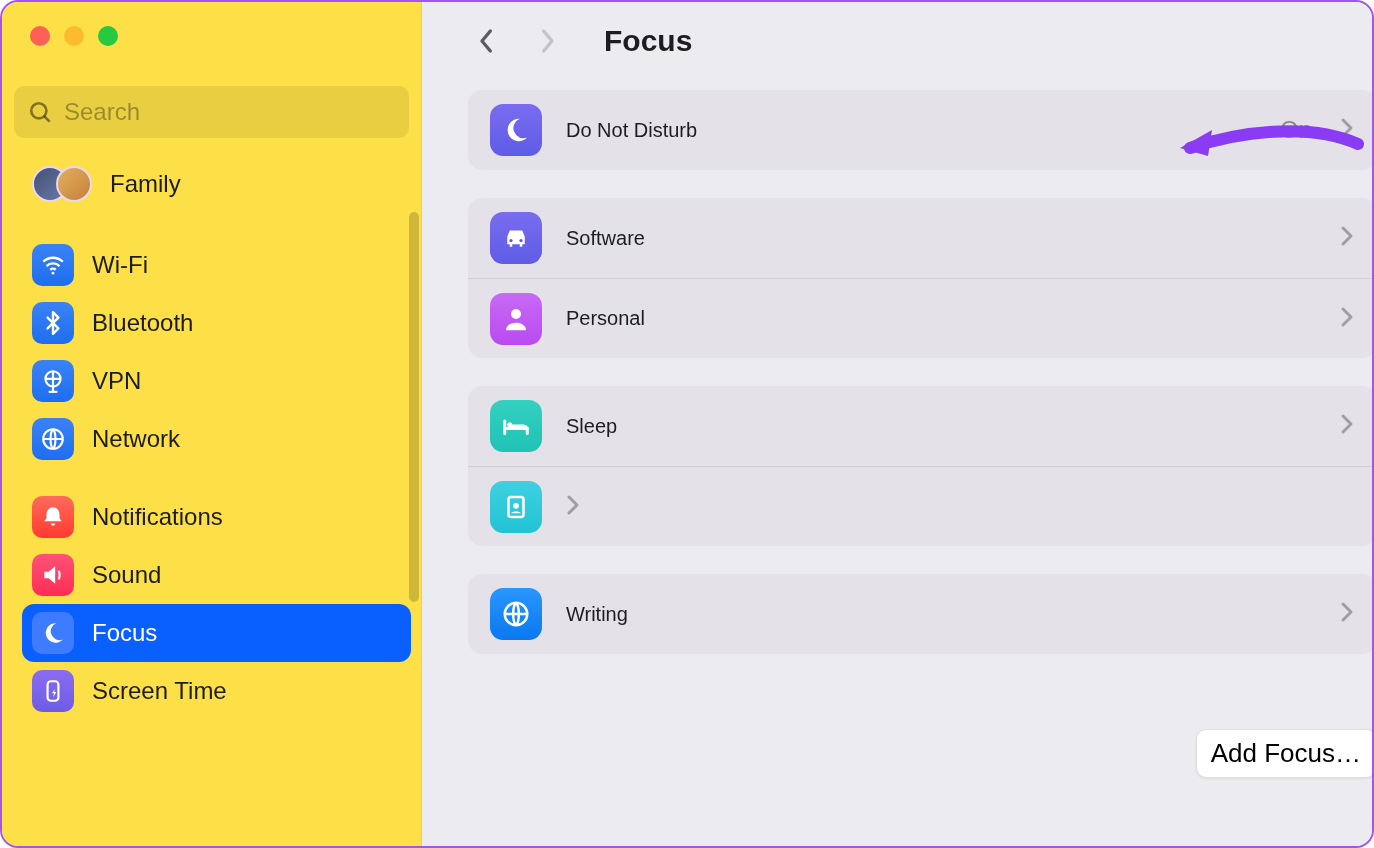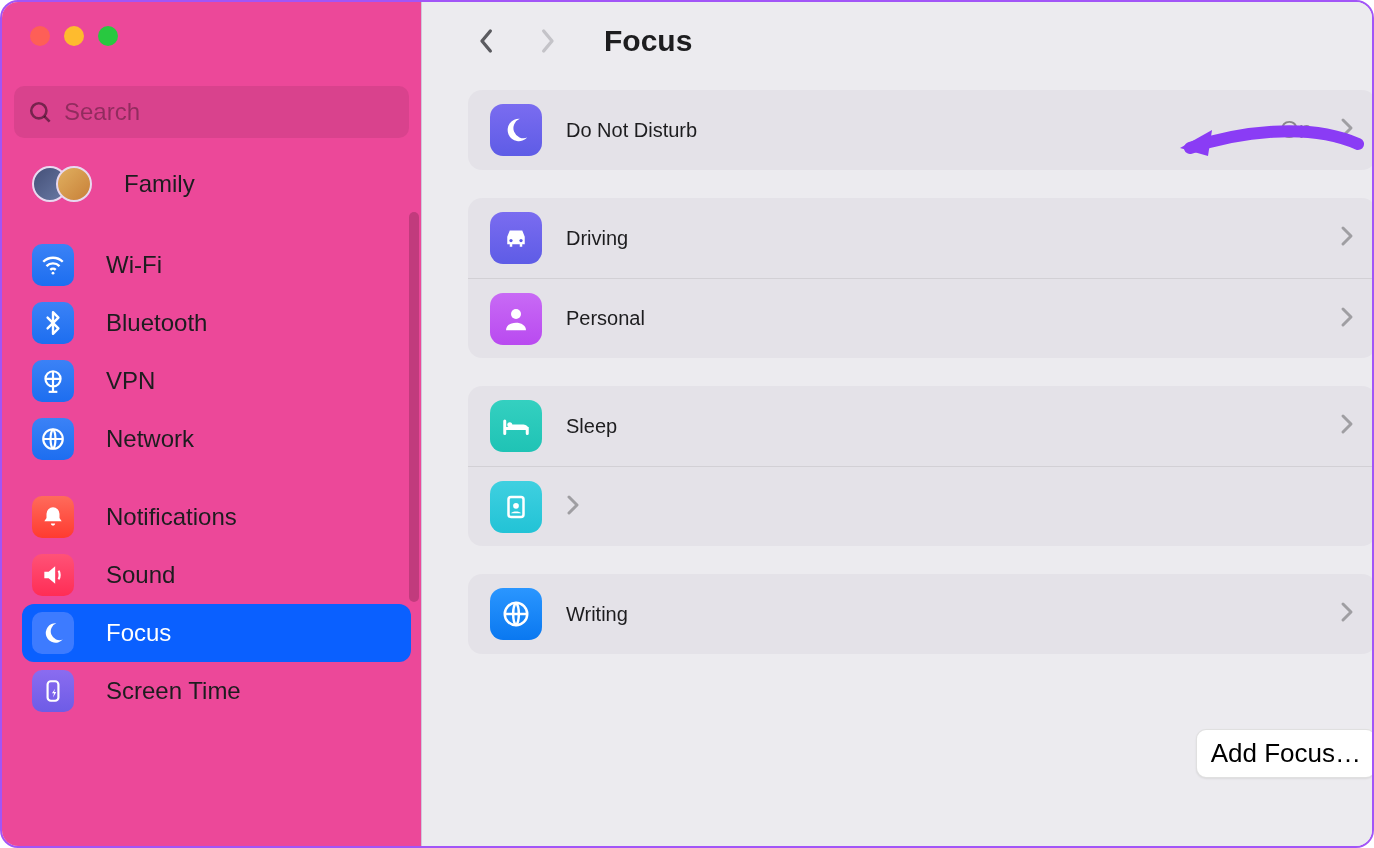--- a/index.html
+++ b/index.html
@@ -10,21 +10,21 @@
     border: 2px solid #a255f7;
     border-radius: 18px;
     background: #eceaee;
     overflow: hidden;
     position: relative;
   }
   
   .sidebar {
     width: 420px;
     flex-shrink: 0;
-    background: #ec4899;
+    background: #fde047;
     border-right: 1px solid #d0c5db;
     display: flex;
     flex-direction: column;
     position: relative;
   }
   .traffic-lights {
     display: flex;
     gap: 14px;
     padding: 24px 0 0 28px;
     height: 60px;
@@ -53,21 +53,21 @@
     left: 26px; top: 38px;
     color: rgba(0,0,0,0.45);
   }
   .sidebar-scroll {
     overflow-y: auto;
     padding: 0 10px 10px 20px;
   }
   .sidebar-row {
     display: flex;
     align-items: center;
-    gap: 32px;
+    gap: 18px;
     height: 58px;
     padding: 0 10px;
     border-radius: 12px;
     font-size: 24px;
     color: #1d1d1f;
     cursor: default;
   }
   .sidebar-row.selected {
     background: #0a60ff;
     color: #fff;
@@ -361,21 +361,21 @@
       <div class="panel focus-group2">
 
         <div class="focus-item">
           <div class="sq-lg drive-bg">
             <svg viewBox="0 0 24 24" fill="white">
                 <path d="M5 11l2-5h10l2 5v6h-2v2h-2v-2H9v2H7v-2H5z"></path>
                 <circle cx="8" cy="14" r="1.3" fill="#5e5ce6"></circle>
                 <circle cx="16" cy="14" r="1.3" fill="#5e5ce6"></circle>
               </svg>
           </div>
-          <span class="focus-label">Driving</span>
+          <span class="focus-label">Software</span>
           <span class="chev-right">
             <svg viewBox="0 0 14 22" fill="none" stroke="currentColor" stroke-width="3" stroke-linecap="round" stroke-linejoin="round">
                 <polyline points="3,3 11,11 3,19"></polyline>
               </svg>
           </span>
         </div>
 
         <div class="focus-item">
           <div class="sq-lg personal-bg">
             <svg viewBox="0 0 24 24" fill="white">

